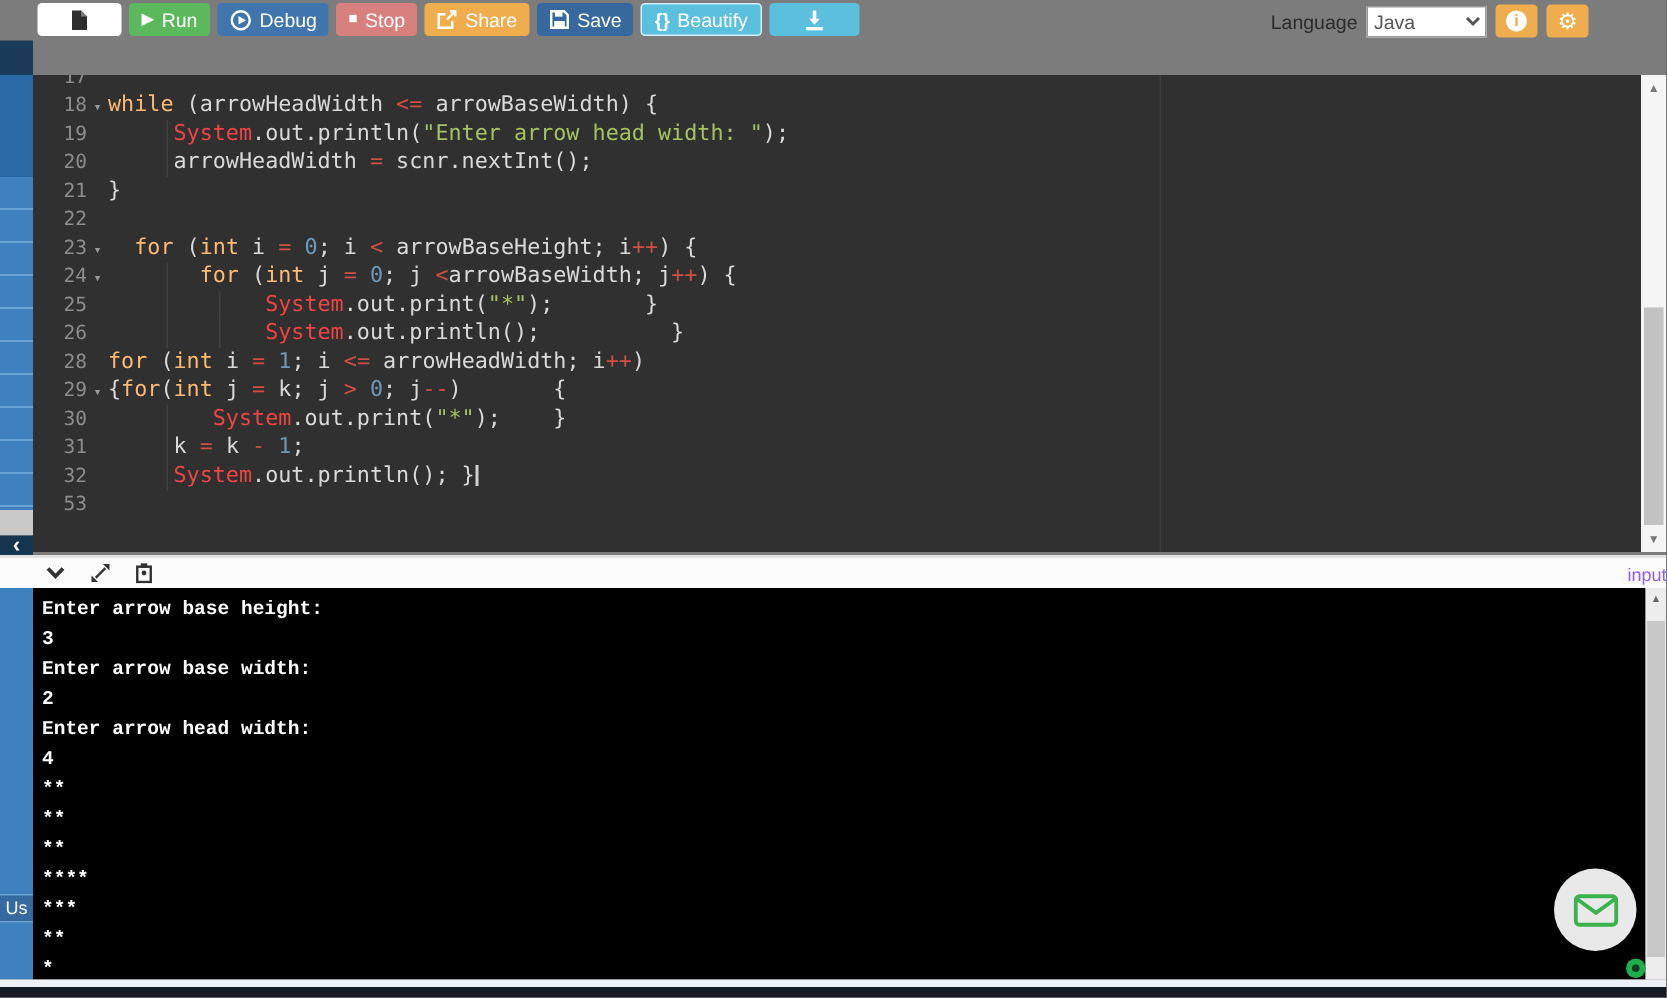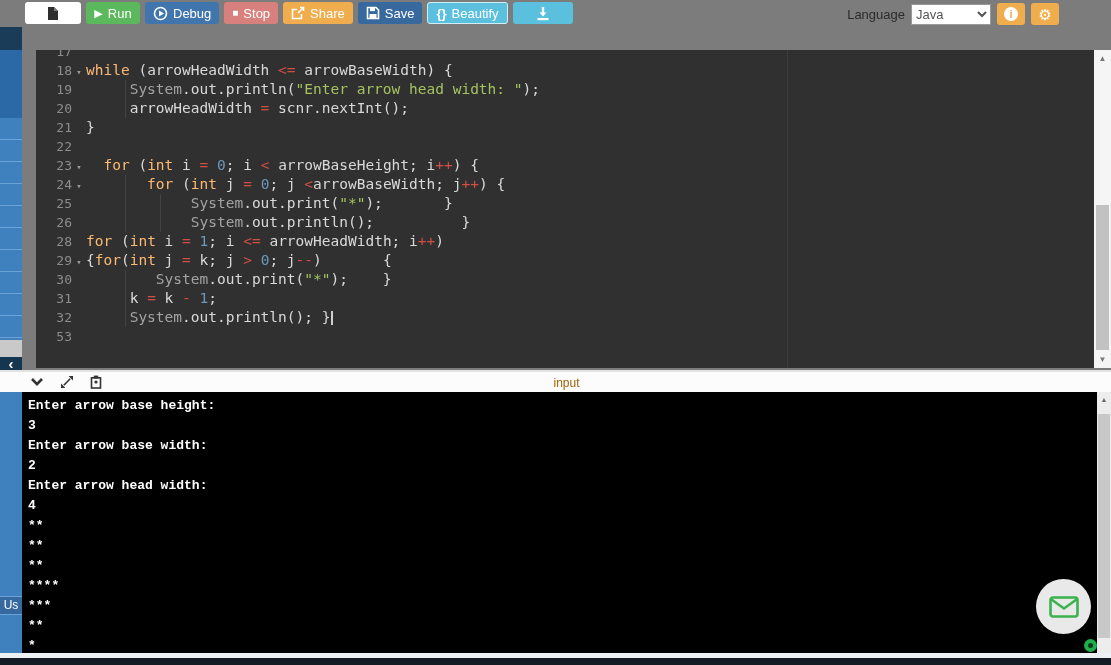--- a/index.html
+++ b/index.html
@@ -33,45 +33,45 @@
   .info-disc{width:14px;height:14px;border-radius:50%;background:#fff;color:#f0ad4e;font-size:11px;
        font-weight:bold;line-height:14px;text-align:center;display:inline-block;}
   .gear-glyph{color:#fff;font-size:15px;line-height:1;}
 
   
   .tabbar{position:absolute;left:0;top:27px;width:1111px;height:23px;background:#8a8a8a;}
   .tab{position:absolute;left:22px;top:0;width:98px;height:23px;background:#4a87bd;color:#fff;
        font-size:13px;line-height:23px;padding-left:10px;box-sizing:border-box;cursor:pointer;}
 
   
-  .editor{position:absolute;left:36px;top:50px;width:1072px;height:318px;background:#303030;overflow:hidden;}
+  .editor{position:absolute;left:22px;top:50px;width:1072px;height:318px;background:#303030;overflow:hidden;}
   .printmargin{position:absolute;left:751px;top:0;bottom:0;width:1px;background:rgba(255,255,255,0.06);}
   .lineswrap{position:absolute;top:-8px;left:0;right:0;}
   .cl{height:19px;line-height:19px;position:relative;white-space:pre;
       font-family:"DejaVu Sans Mono",monospace;font-size:14.5px;}
   .ln{display:inline-block;width:36px;text-align:right;color:#8d8d8d;font-size:13px;}
   .fold{display:inline-block;width:14px;text-align:center;color:#9a9a9a;font-size:9px;}
   .code{color:#d9d9d9;}
   .tk-p{color:#d9d9d9;} .tk-k{color:#fdba74;} .tk-o{color:#d14e43;}
-  .tk-n{color:#6c99bb;} .tk-s{color:#a5c261;} .tk-sys{color:#a3a3a3;}
+  .tk-n{color:#6c99bb;} .tk-s{color:#a5c261;} .tk-sys{color:#ef4444;}
   .guide{position:absolute;top:0;bottom:0;width:1px;background:rgba(255,255,255,0.09);}
   .cursor{display:inline-block;width:2px;height:14px;background:#cfcfcf;margin-left:1px;vertical-align:middle;}
 
   .edscroll{position:absolute;left:1094px;top:50px;width:17px;height:318px;background:#f5f5f5;}
   .sa{position:absolute;left:0;width:17px;height:13px;color:#777;font-size:8px;text-align:center;
       line-height:13px;cursor:pointer;}
   .sa-up{top:2px;} .sa-down{bottom:2px;}
   .edthumb{position:absolute;left:2px;width:13px;top:155px;height:145px;background:#c2c2c2;cursor:pointer;}
 
   
   .consolebar{position:absolute;left:0;top:370px;width:1111px;height:22px;background:#fcfcfc;
       border-top:2px solid #e2e2e2;box-sizing:border-box;}
   .cbicons{position:absolute;left:30px;top:3px;display:flex;gap:16px;align-items:center;}
   .cbicon{cursor:pointer;display:inline-flex;}
-  .cbtitle{position:absolute;left:22px;right:0;top:4px;text-align:center;font-size:12px;color:#a16207;}
+  .cbtitle{position:absolute;left:22px;right:0;top:4px;text-align:right;font-size:12px;color:#8b5cf6;}
 
   
   .console{position:absolute;left:22px;top:392px;width:1075px;height:261px;background:#000;
       padding:4px 0 0 6px;box-sizing:border-box;overflow:hidden;}
   .con-line{height:20px;line-height:20px;white-space:pre;color:#fff;font-weight:bold;
       font-family:"Liberation Mono",monospace;font-size:13px;}
   .conscroll{position:absolute;left:1097px;top:392px;width:14px;height:261px;background:#ededed;}
   .csa{position:absolute;left:0;top:2px;width:14px;height:12px;color:#666;font-size:7px;
       text-align:center;line-height:12px;cursor:pointer;}
   .conthumb{position:absolute;left:1px;width:12px;top:22px;height:224px;background:#c8c8c8;cursor:pointer;}

